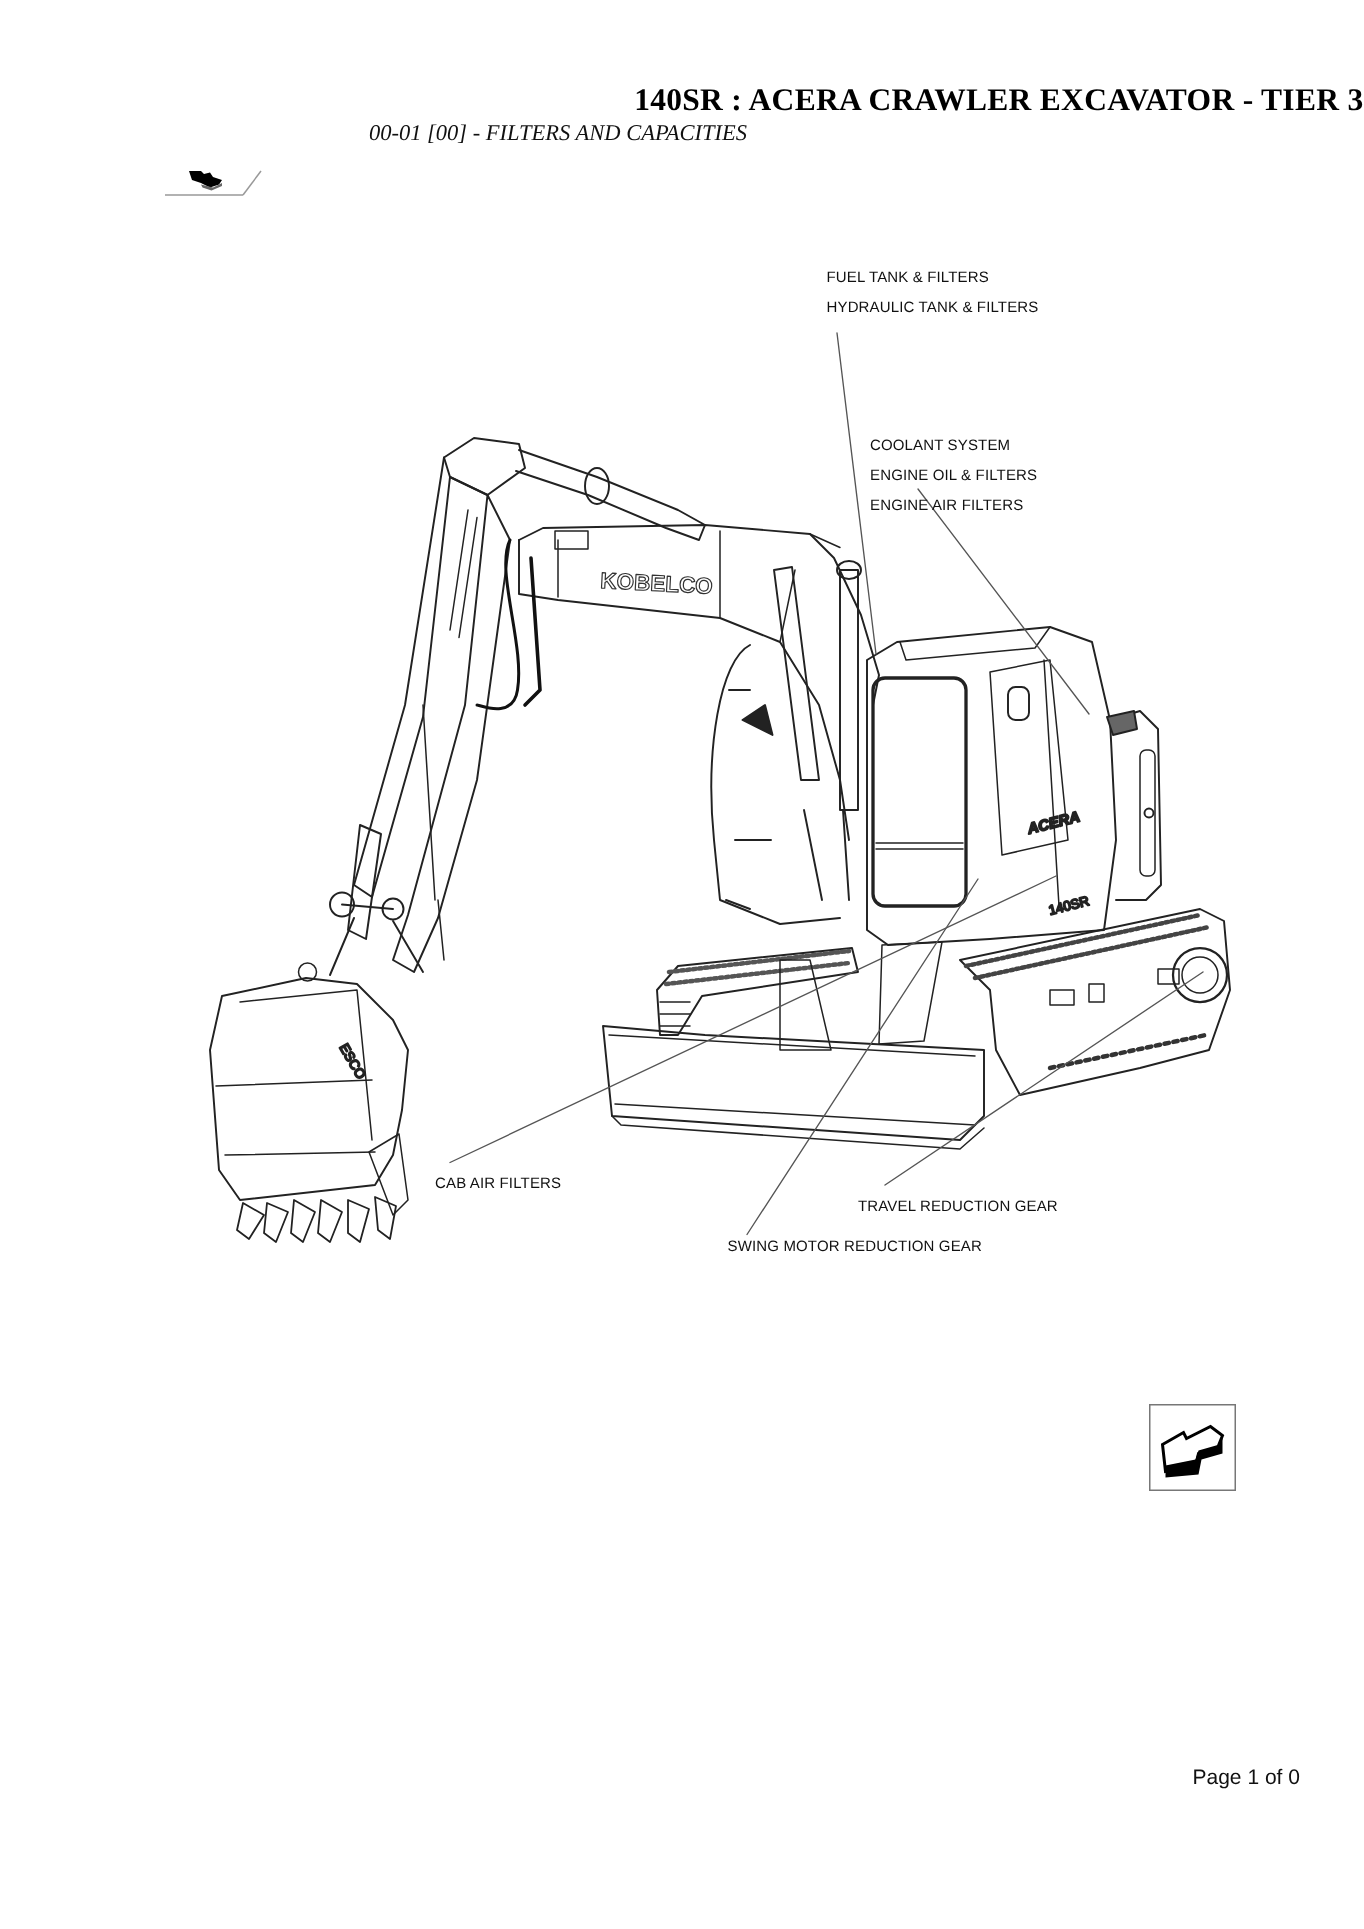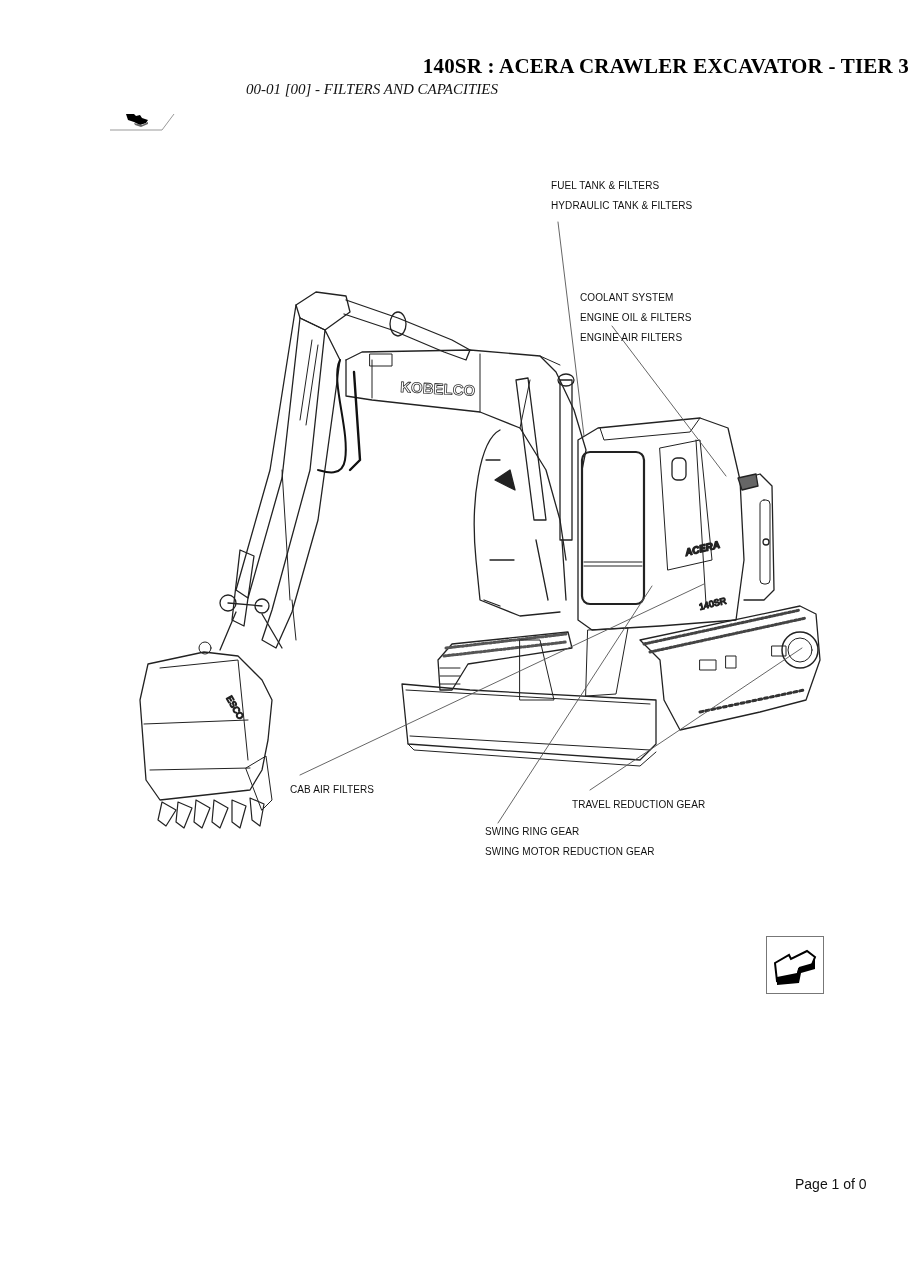--- a/index.html
+++ b/index.html
@@ -167,21 +167,20 @@
   <div>ENGINE OIL &amp; FILTERS</div>
   <div>ENGINE AIR FILTERS</div>
 </div>
 <div class="callout" style="left:290px; top:780px;text-align:center;">
   <div>CAB AIR FILTERS</div>
 </div>
 <div class="callout" style="left:572px; top:795px;text-align:center;">
   <div>TRAVEL REDUCTION GEAR</div>
 </div>
 <div class="callout" style="left:485px; top:822px;">
-  <div>SWING RING GEAR</div>
   <div>SWING MOTOR REDUCTION GEAR</div>
 </div>
 
 <div class="next-btn">
   <svg width="56" height="56" viewBox="0 0 56 56">
     <path d="M8 26 L22 18 L24 22 L40 14 L48 20 L44 30 L32 32 L30 40 L10 44 Z" fill="#fff" stroke="#000" stroke-width="2"></path>
     <path d="M10 40 L30 36 L32 30 L46 26 L48 20 L48 32 L34 36 L32 46 L10 48 Z" fill="#000"></path>
   </svg>
 </div>
 

